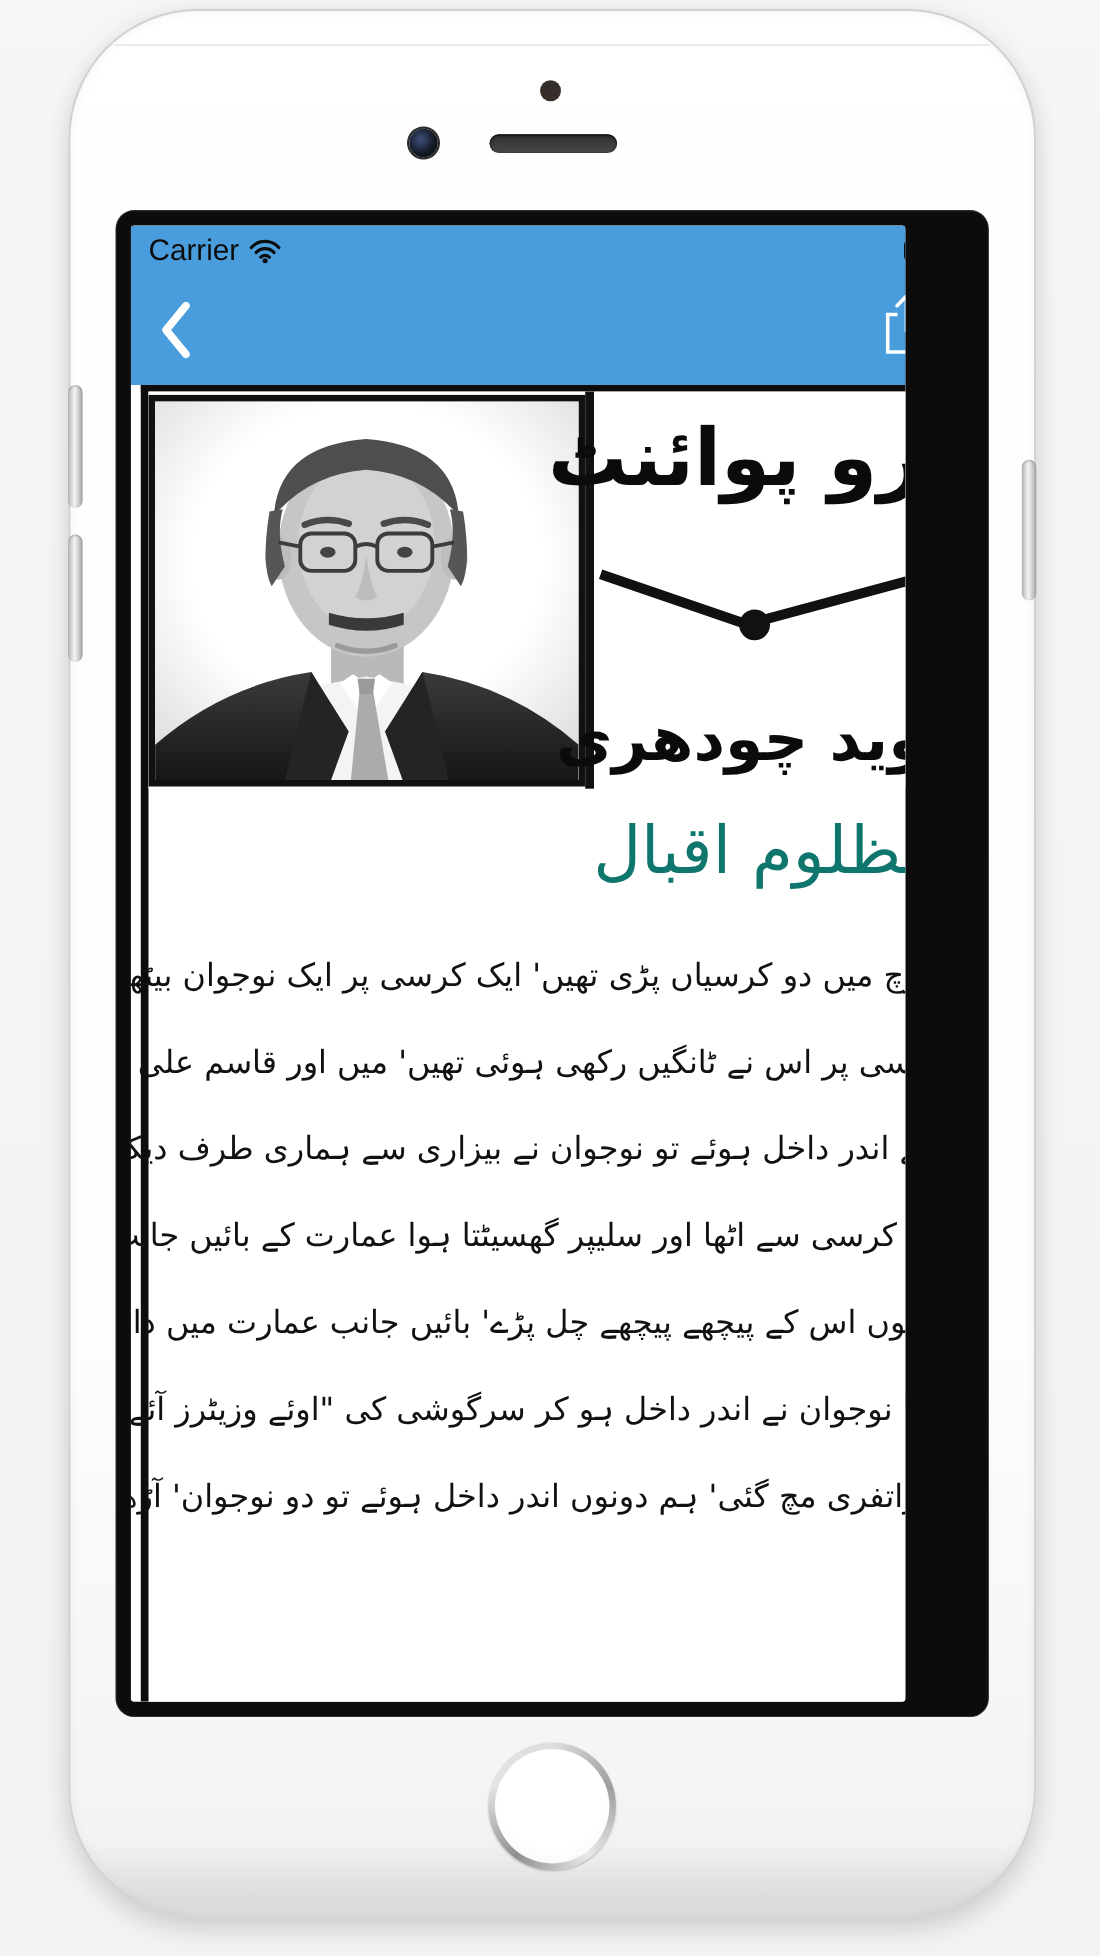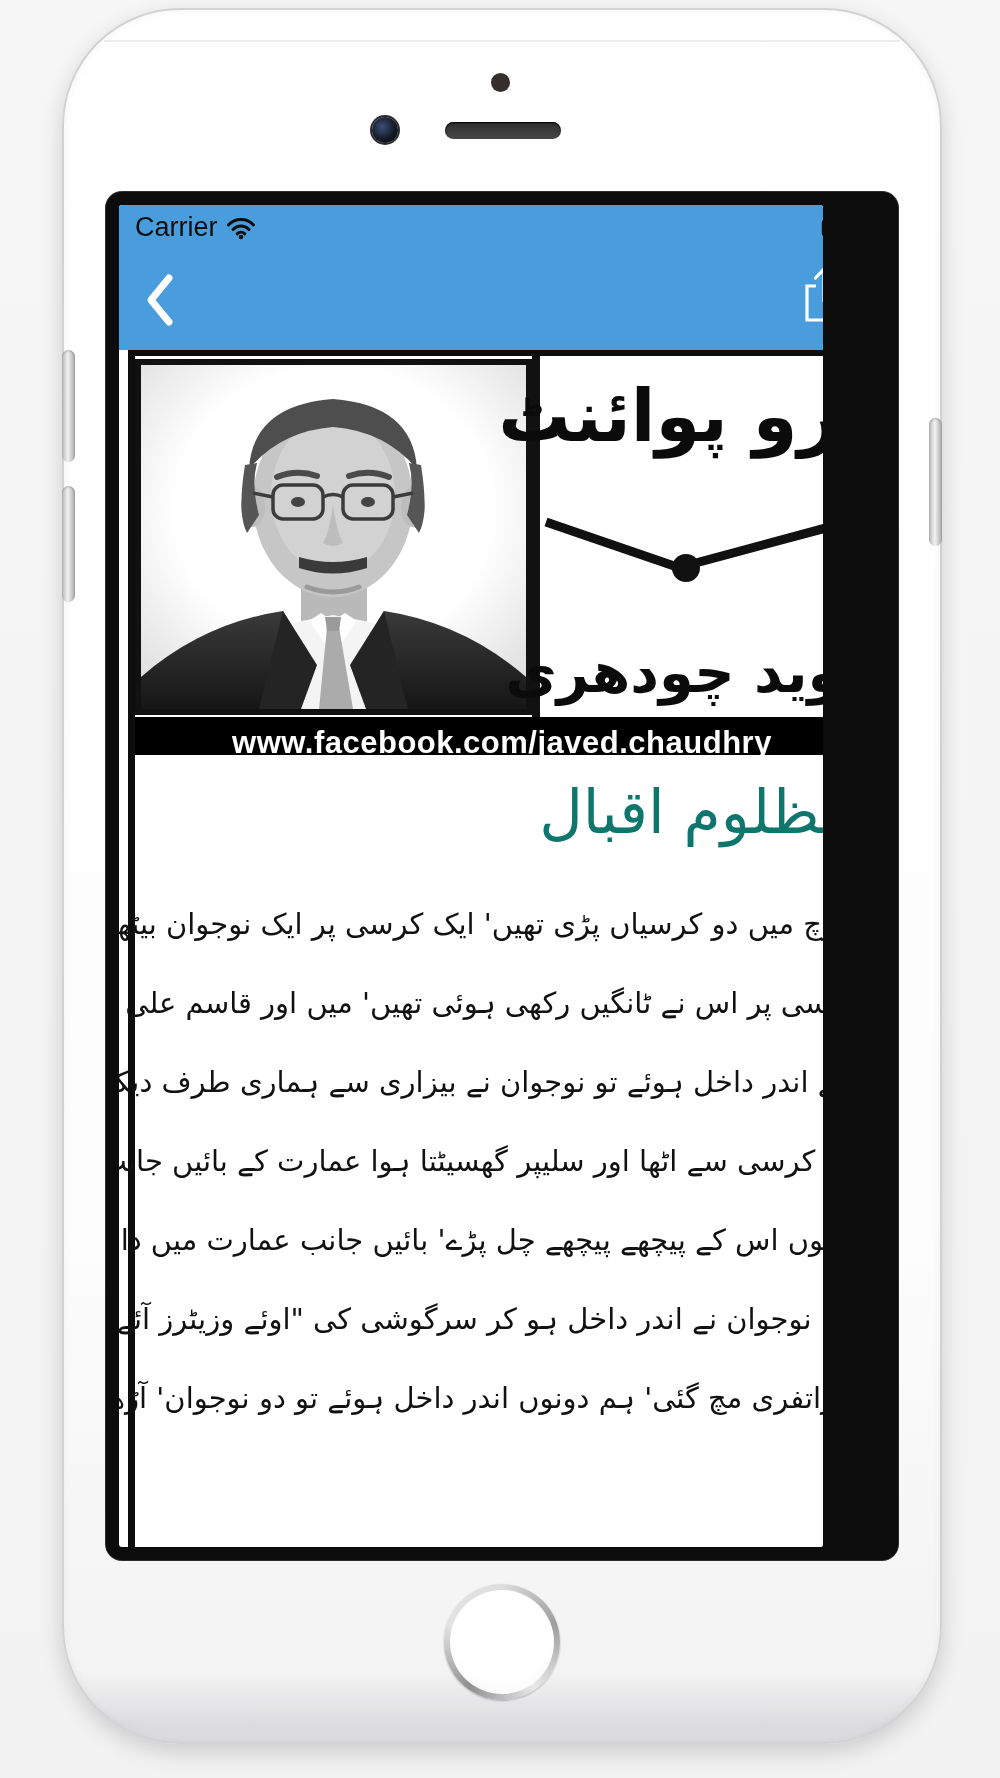--- a/index.html
+++ b/index.html
@@ -186,23 +186,20 @@
             <div class="callig zero-point">زیرو پوائنٹ</div>
             <svg width="329" height="86" viewBox="0 0 329 86">
               <line x1="6" y1="16" x2="140" y2="62" stroke="#111" stroke-width="9"></line>
               <line x1="323" y1="12" x2="152" y2="58" stroke="#111" stroke-width="9"></line>
               <circle cx="146" cy="62" r="14" fill="#111"></circle>
             </svg>
             <div class="callig author-name">جاوید چودھری</div>
           </div>
         </div>
 
-        <div class="url-strip">
-          <span>www.facebook.com/javed.chaudhry</span>
-        </div>
 
         <div class="article-title">مظلوم اقبال</div>
 
         <div class="body-text">
           <div class="body-line">پورچ میں دو کرسیاں پڑی تھیں' ایک کرسی پر ایک نوجوان بیٹھا تھا اور دوسری</div>
           <div class="body-line">کرسی پر اس نے ٹانگیں رکھی ہوئی تھیں' میں اور قاسم علی شاہ آدھ کھلے گیٹ</div>
           <div class="body-line">سے اندر داخل ہوئے تو نوجوان نے بیزاری سے ہماری طرف دیکھا' ہاتھ کا اشارہ</div>
           <div class="body-line">لیا' کرسی سے اٹھا اور سلیپر گھسیٹتا ہوا عمارت کے بائیں جانب چل پڑا' ہم</div>
           <div class="body-line">دونوں اس کے پیچھے پیچھے چل پڑے' بائیں جانب عمارت میں داخلے کا دروازہ</div>
           <div class="body-line">تھا' نوجوان نے اندر داخل ہو کر سرگوشی کی "اوئے وزیٹرز آئے نے" اندر</div>

